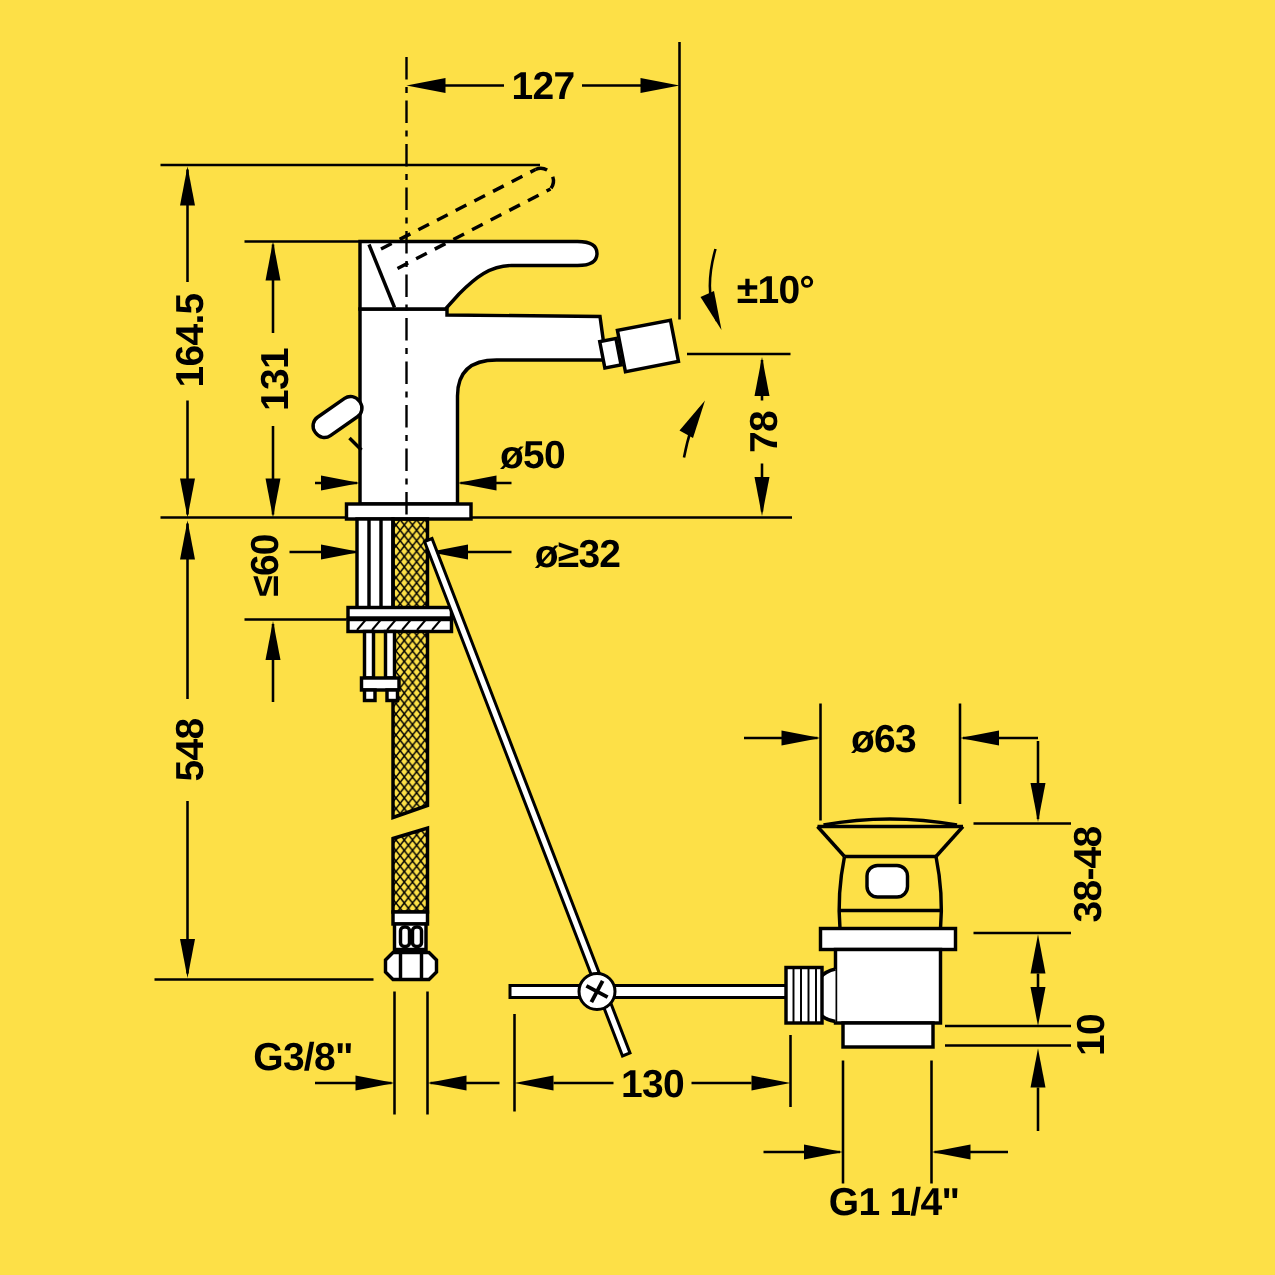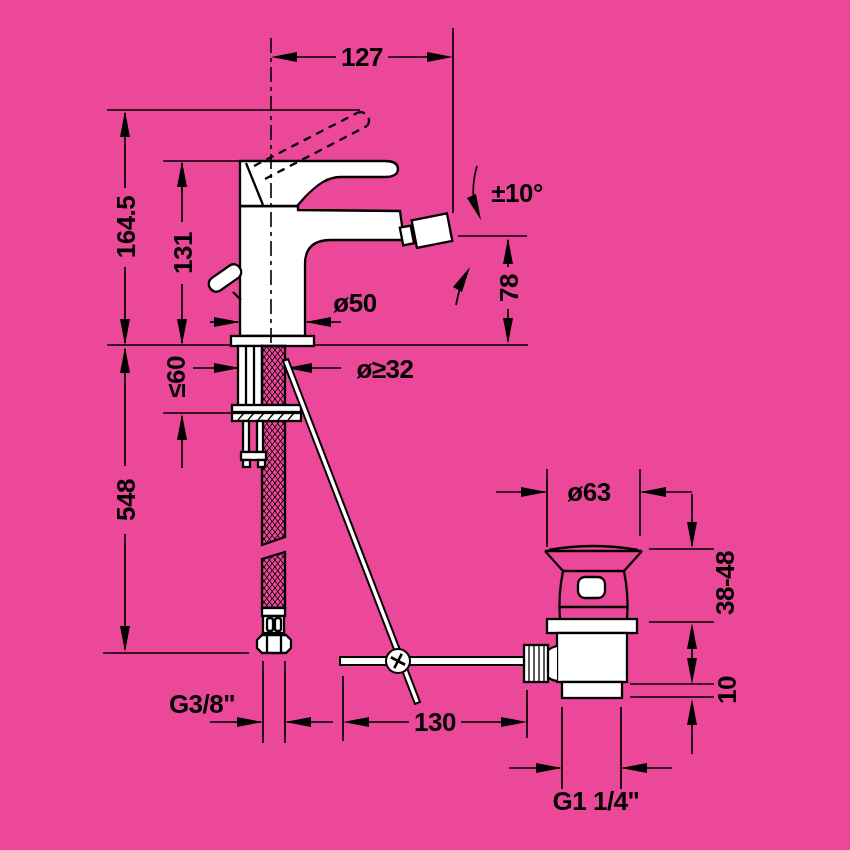--- a/index.html
+++ b/index.html
@@ -1,16 +1,16 @@
 <!DOCTYPE html>
 <html><head>
 <meta charset="utf-8">
 <style>
   html,body{margin:0;padding:0;background:#ffffff;}
-  .stage{width:850px;height:850px;position:relative;background:#ec4899;overflow:hidden;
+  .stage{width:850px;height:850px;position:relative;background:#fde047;overflow:hidden;
          font-family:"Liberation Sans",sans-serif;}
   svg{display:block}
   .part{stroke:#000;stroke-width:2.3;fill:none;stroke-linejoin:miter;stroke-linecap:butt;}
   .partf{stroke:#000;stroke-width:2.3;fill:#fff;stroke-linejoin:miter;}
   .thin{stroke:#000;stroke-width:1.3;fill:none;}
   .dim{stroke:#000;stroke-width:1.7;fill:none;}
   .head{fill:#000;stroke:none;}
   .dashed{stroke:#000;stroke-width:2.3;fill:none;stroke-dasharray:8 6;}
   .cline{stroke:#000;stroke-width:1.6;fill:none;stroke-dasharray:15 5 4 5;}
   text.t{font-family:"Liberation Sans","DejaVu Sans",sans-serif;font-weight:bold;

